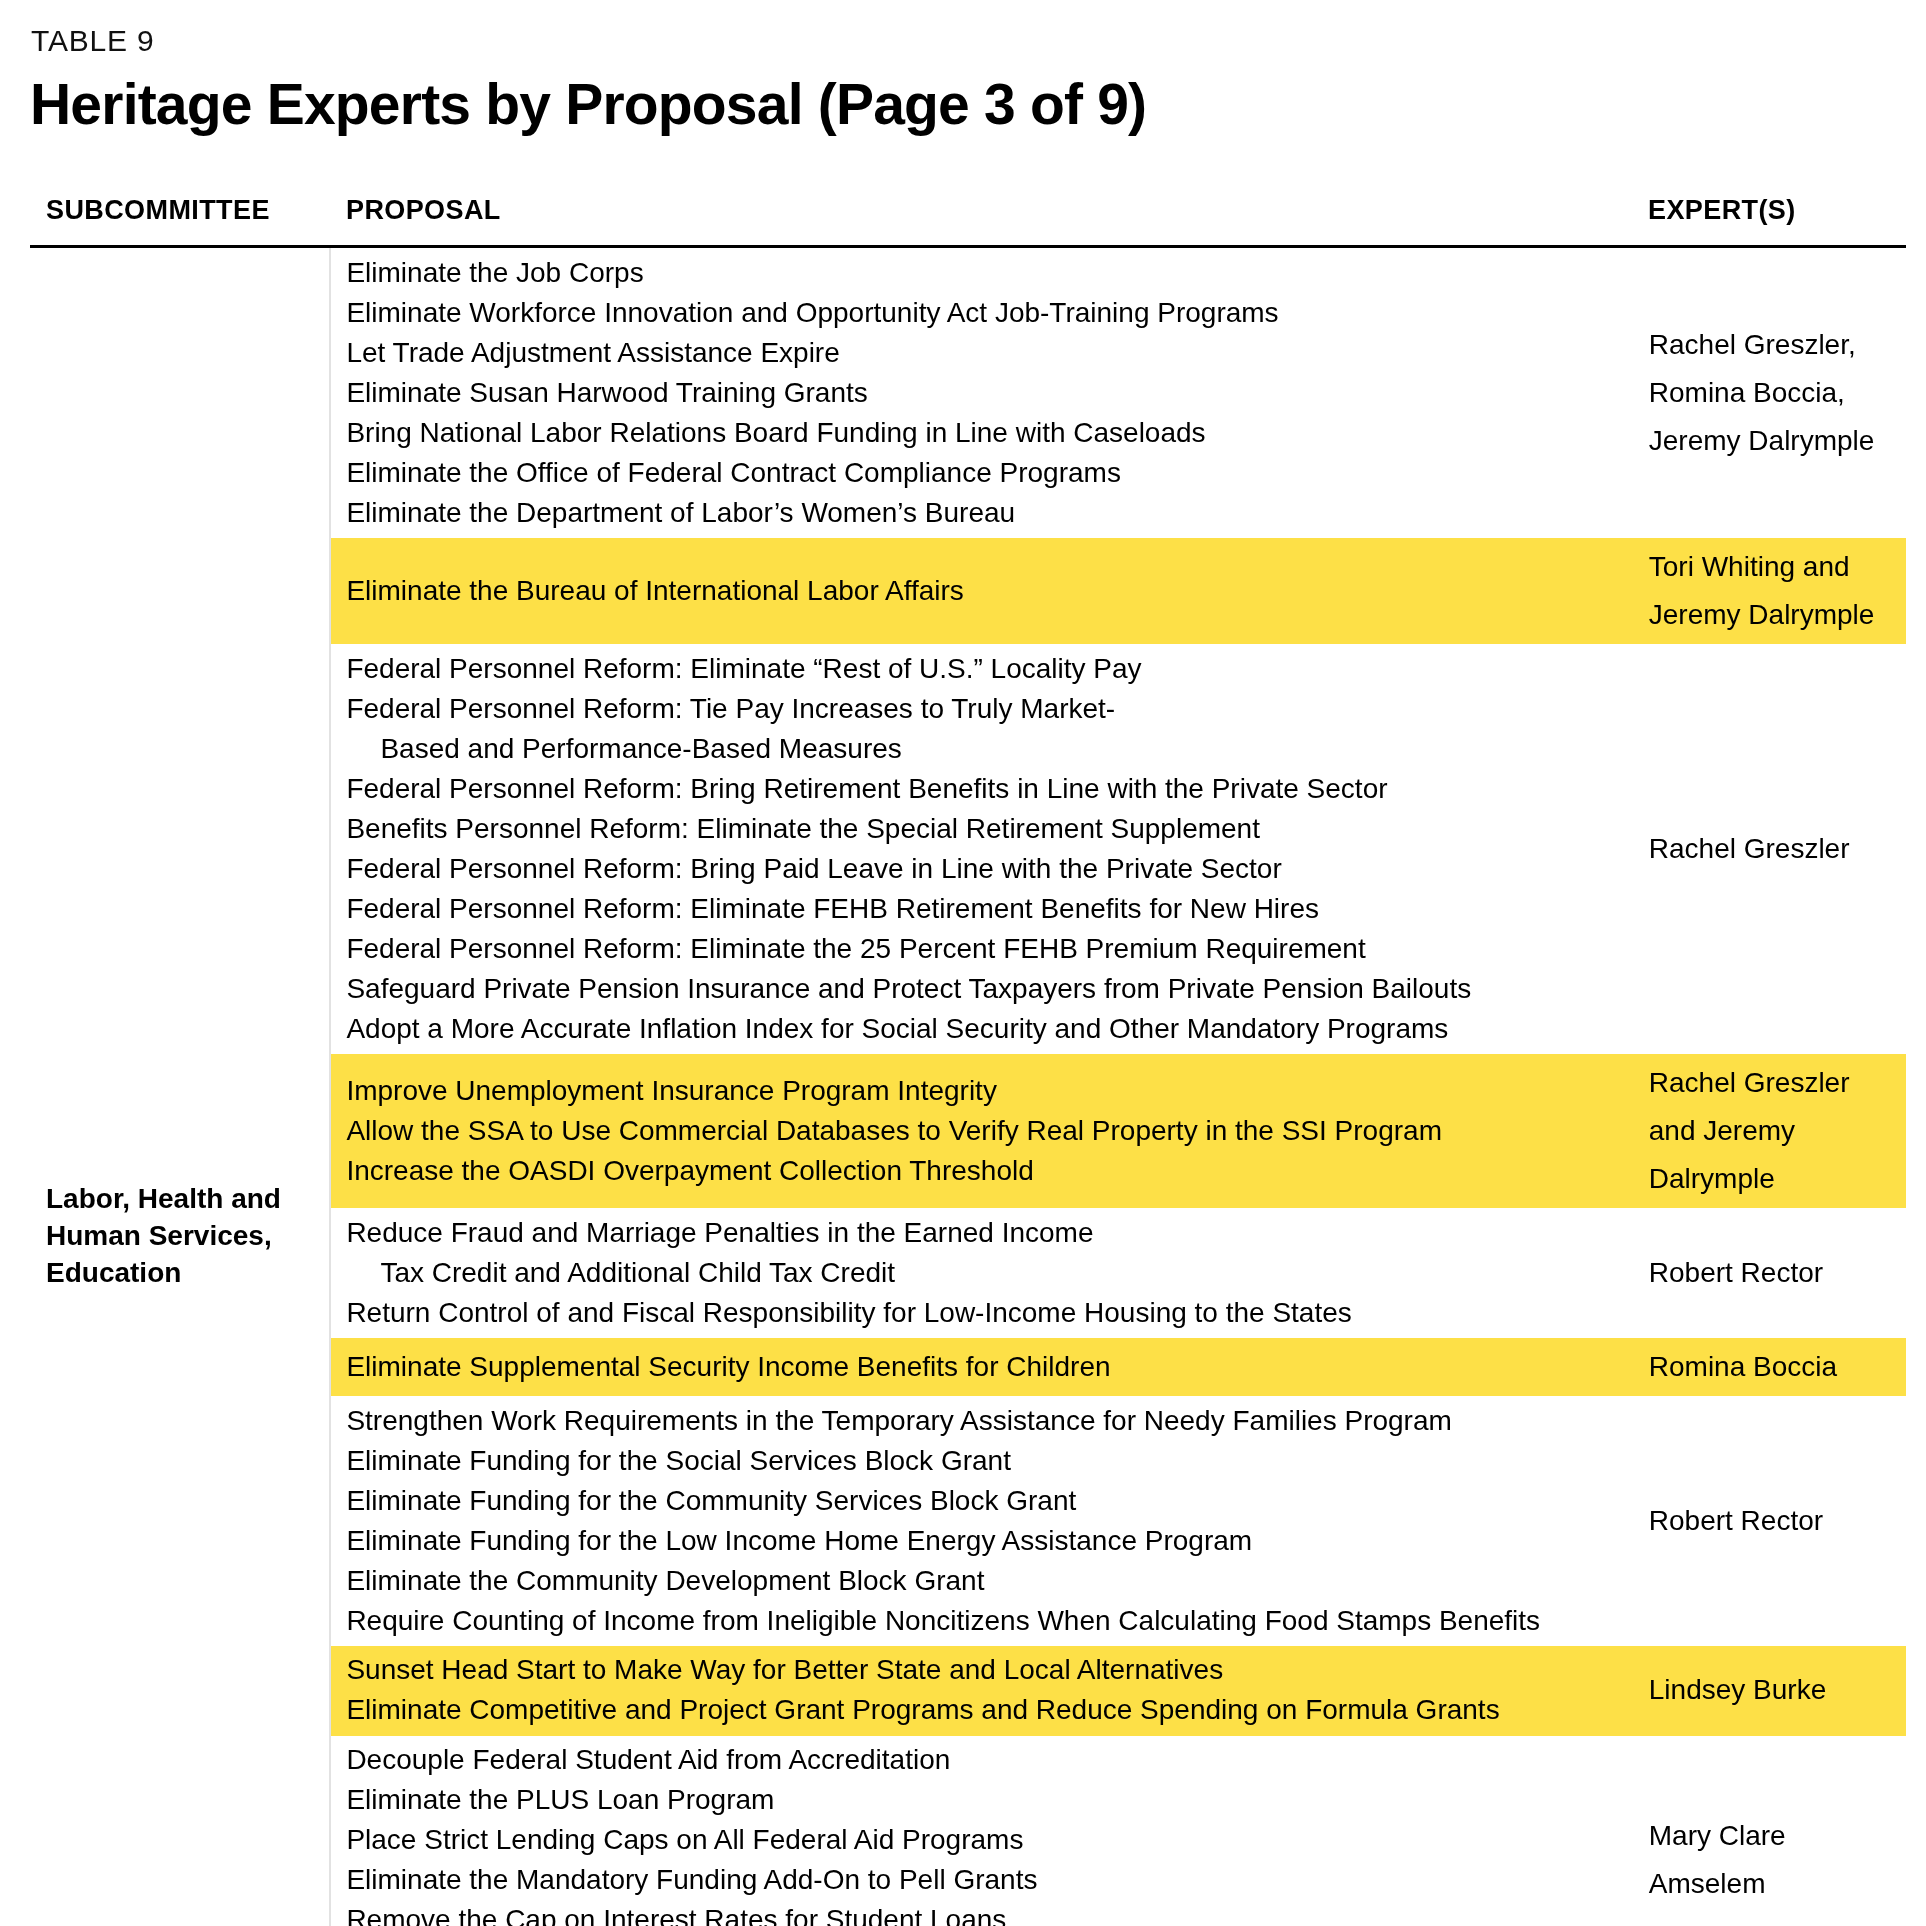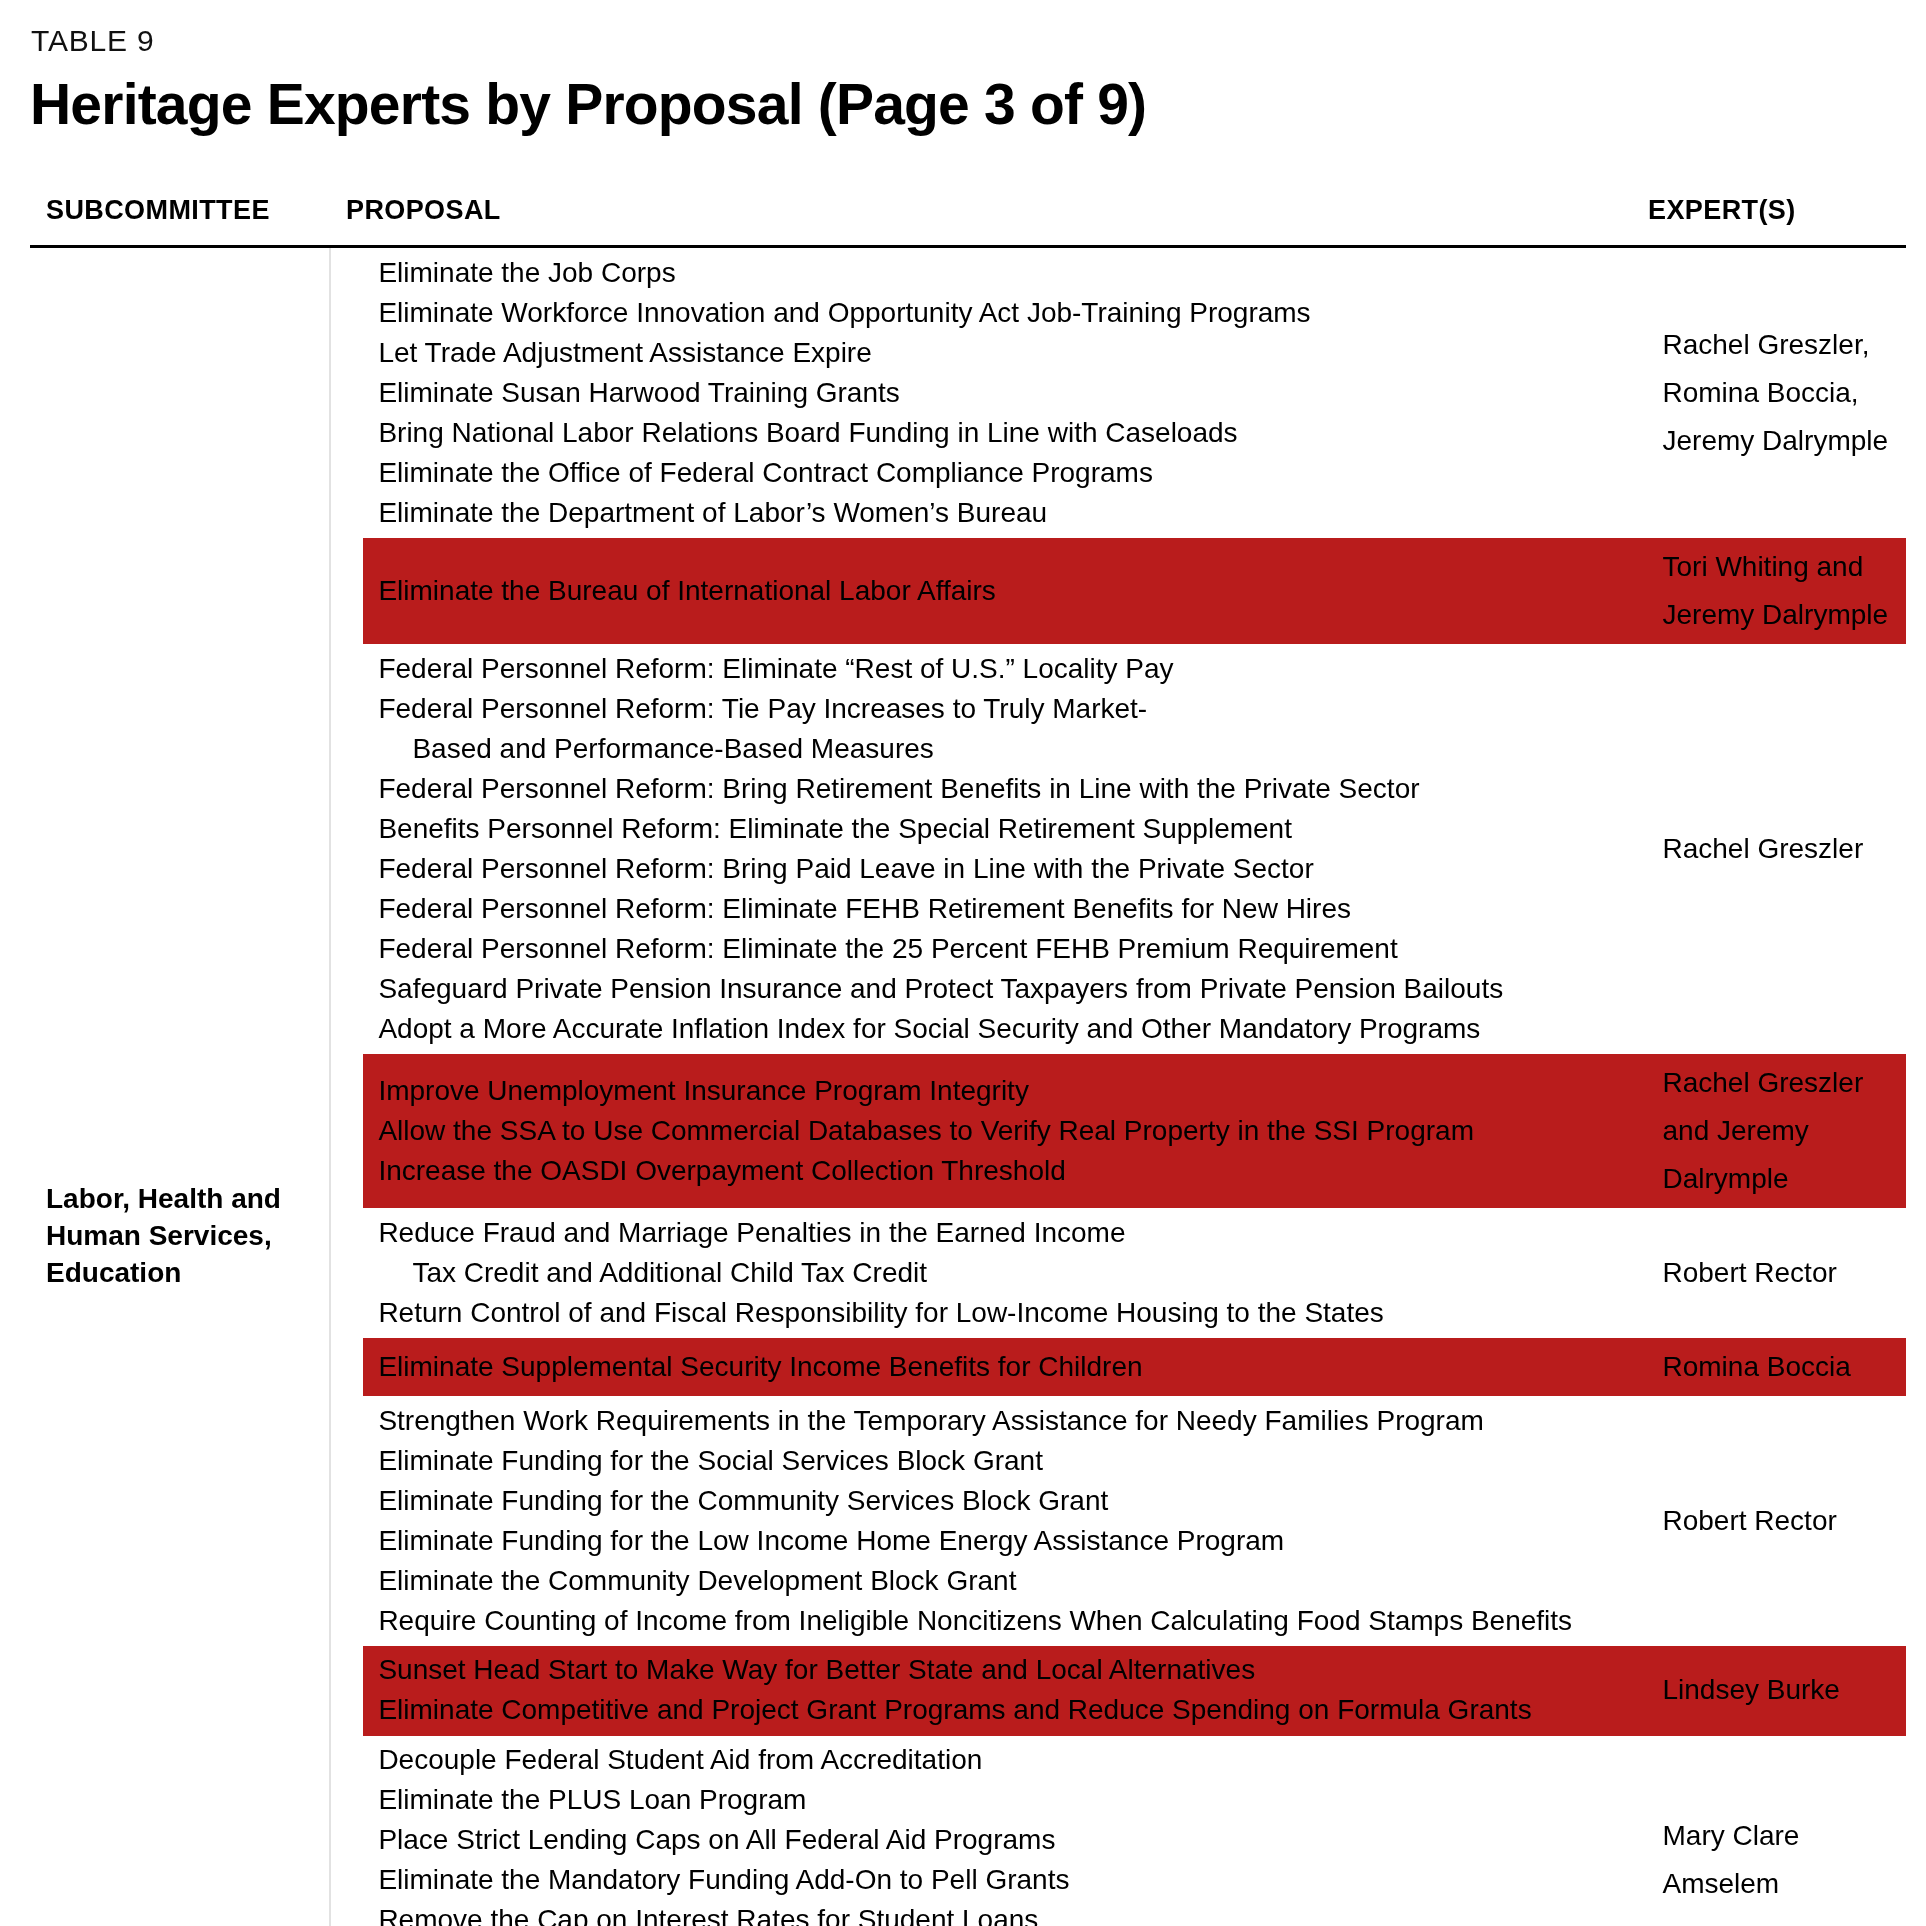--- a/index.html
+++ b/index.html
@@ -34,23 +34,22 @@
     position: absolute; left: 299px; top: 0; width: 2.3px; height: 1990px; background: #e2e2e2;
   }
   .subcommittee {
     position: absolute; left: 16px; top: 932px; width: 270px;
     font-size: 28px; font-weight: 700; line-height: 37px;
   }
   .groups { position: absolute; left: 301px; top: 0; width: 1575px; }
   .group {
     position: relative; display: flex; align-items: center;
     padding: 4.6px 0 5.4px 0;
-    margin-left: 32px;
   }
-  .group.shaded { background: #b91c1c; }
+  .group.shaded { background: #fde047; }
   .proposals { width: 1287px; padding-left: 15.4px; }
   .proposal {
     font-size: 28px; line-height: 40px; font-weight: 400; white-space: nowrap; color: #000;
   }
   .proposal .cont { display: block; padding-left: 34px; }
   .experts {
     width: 247px; padding-left: 15.4px; font-size: 28px; line-height: 48px; color: #000;
   }
 </style>
 </head>

